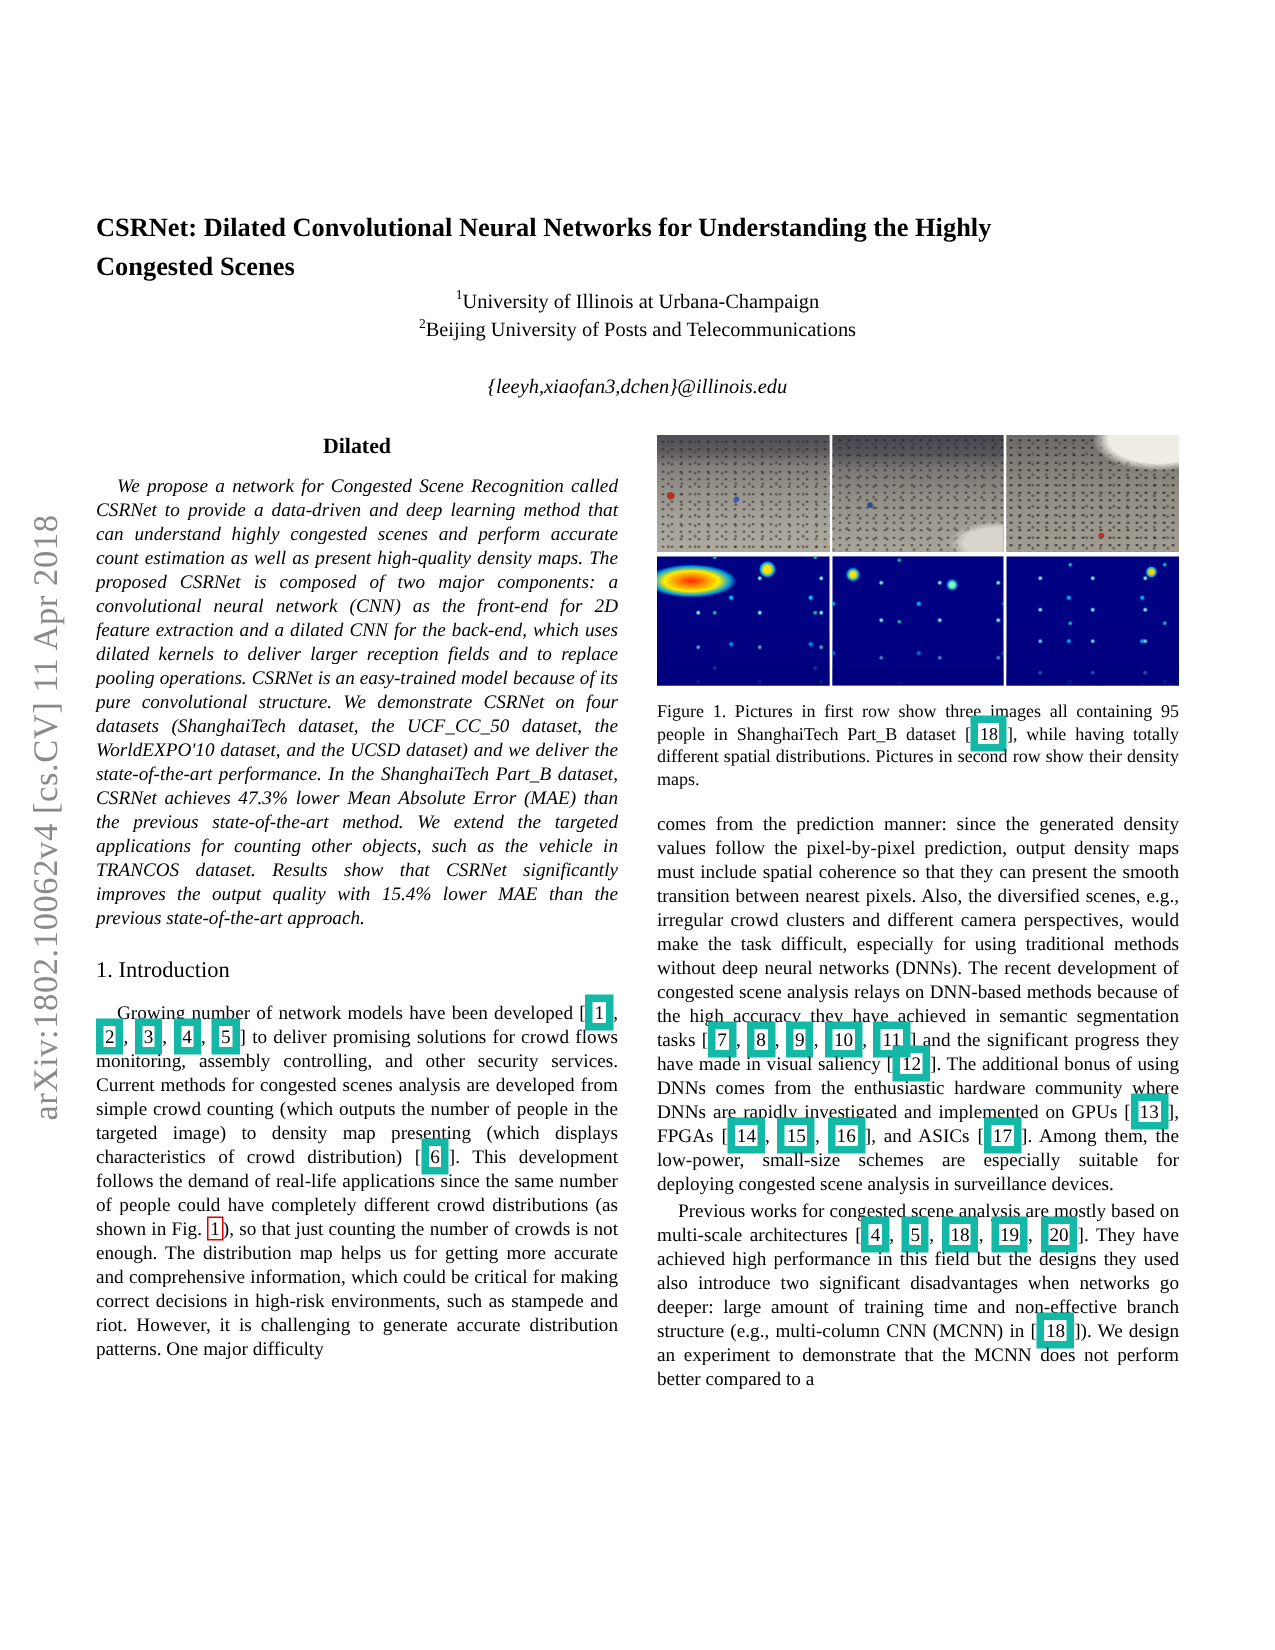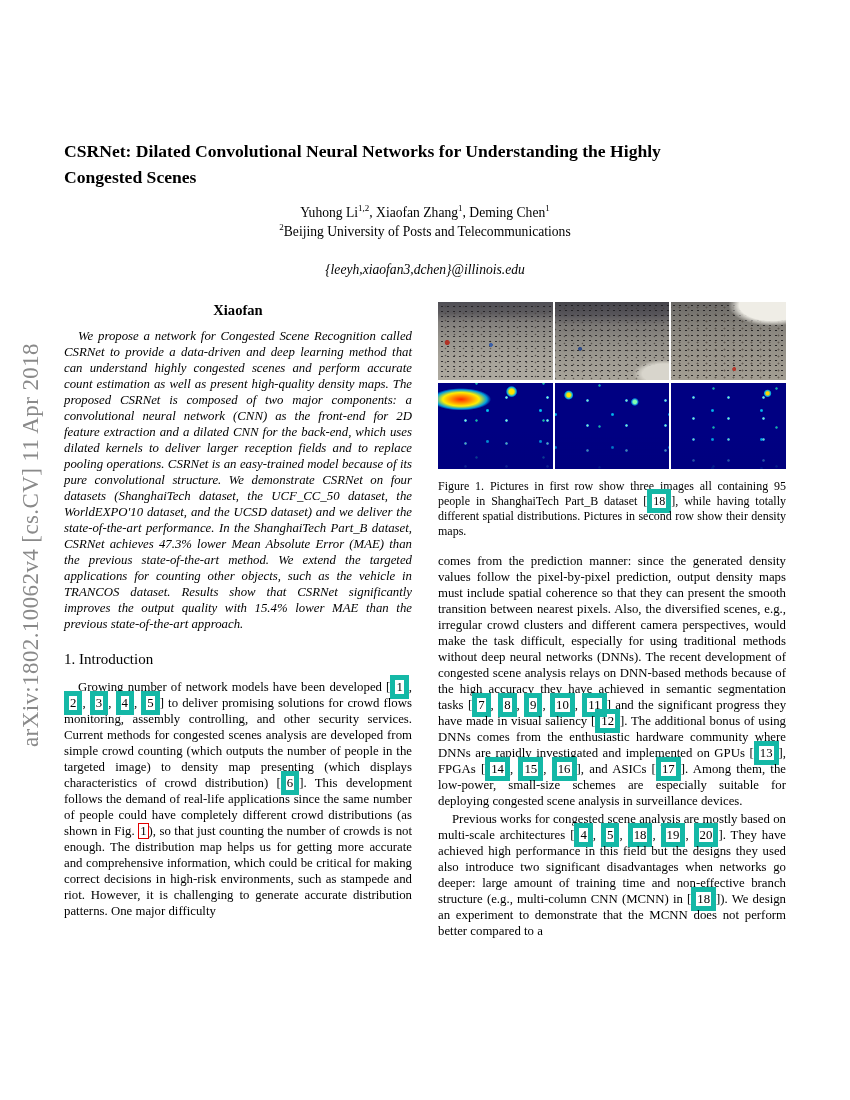--- a/index.html
+++ b/index.html
@@ -130,31 +130,31 @@
 </head>
 <body>
 
 <div class="page">
 
   <div class="arxiv-stamp">arXiv:1802.10062v4  [cs.CV]  11 Apr 2018</div>
 
   <header>
     <h1 class="title"><span>CSRNet: Dilated Convolutional Neural Networks for Understanding the Highly</span><br><span>Congested Scenes</span></h1>
 
-    <div class="authors"><span>Yuhong Li</span><sup>1,2</sup><span>, </span><span>Xiaofan Zhang</span><sup>1</sup><span>, </span><span>Deming Chen</span><sup>1</sup></div>
 
+    <div class="affil"><sup>1</sup><span>University of Illinois at Urbana-Champaign</span></div>
     <div class="affil"><sup>2</sup><span>Beijing University of Posts and Telecommunications</span></div>
 
     <div class="email">{leeyh,xiaofan3,dchen}@illinois.edu</div>
   </header>
 
   <div class="columns">
 
     <div class="col">
-      <div class="abstract-heading">Xiaofan</div>
+      <div class="abstract-heading">Dilated</div>
       <p class="abstract-text">We propose a network for Congested Scene Recognition called CSRNet to provide a data-driven and deep learning method that can understand highly congested scenes and perform accurate count estimation as well as present high-quality density maps. The proposed CSRNet is composed of two major components: a convolutional neural network (CNN) as the front-end for 2D feature extraction and a dilated CNN for the back-end, which uses dilated kernels to deliver larger reception fields and to replace pooling operations. CSRNet is an easy-trained model because of its pure convolutional structure. We demonstrate CSRNet on four datasets (ShanghaiTech dataset, the UCF_CC_50 dataset, the WorldEXPO'10 dataset, and the UCSD dataset) and we deliver the state-of-the-art performance. In the ShanghaiTech Part_B dataset, CSRNet achieves 47.3% lower Mean Absolute Error (MAE) than the previous state-of-the-art method. We extend the targeted applications for counting other objects, such as the vehicle in TRANCOS dataset. Results show that CSRNet significantly improves the output quality with 15.4% lower MAE than the previous state-of-the-art approach.</p>
 
       <h2 class="section-heading">1. Introduction</h2>
       <p class="para indent">Growing number of network models have been developed [<span class="cite">1</span>, <span class="cite">2</span>, <span class="cite">3</span>, <span class="cite">4</span>, <span class="cite">5</span>] to deliver promising solutions for crowd flows monitoring, assembly controlling, and other security services. Current methods for congested scenes analysis are developed from simple crowd counting (which outputs the number of people in the targeted image) to density map presenting (which displays characteristics of crowd distribution) [<span class="cite">6</span>]. This development follows the demand of real-life applications since the same number of people could have completely different crowd distributions (as shown in Fig. <span class="figref">1</span>), so that just counting the number of crowds is not enough. The distribution map helps us for getting more accurate and comprehensive information, which could be critical for making correct decisions in high-risk environments, such as stampede and riot. However, it is challenging to generate accurate distribution patterns. One major difficulty</p>
     </div>
 
     <div class="col">
       <figure class="figure">
         <div class="fig-row photos">
           <div class="photo photo-1"></div>

